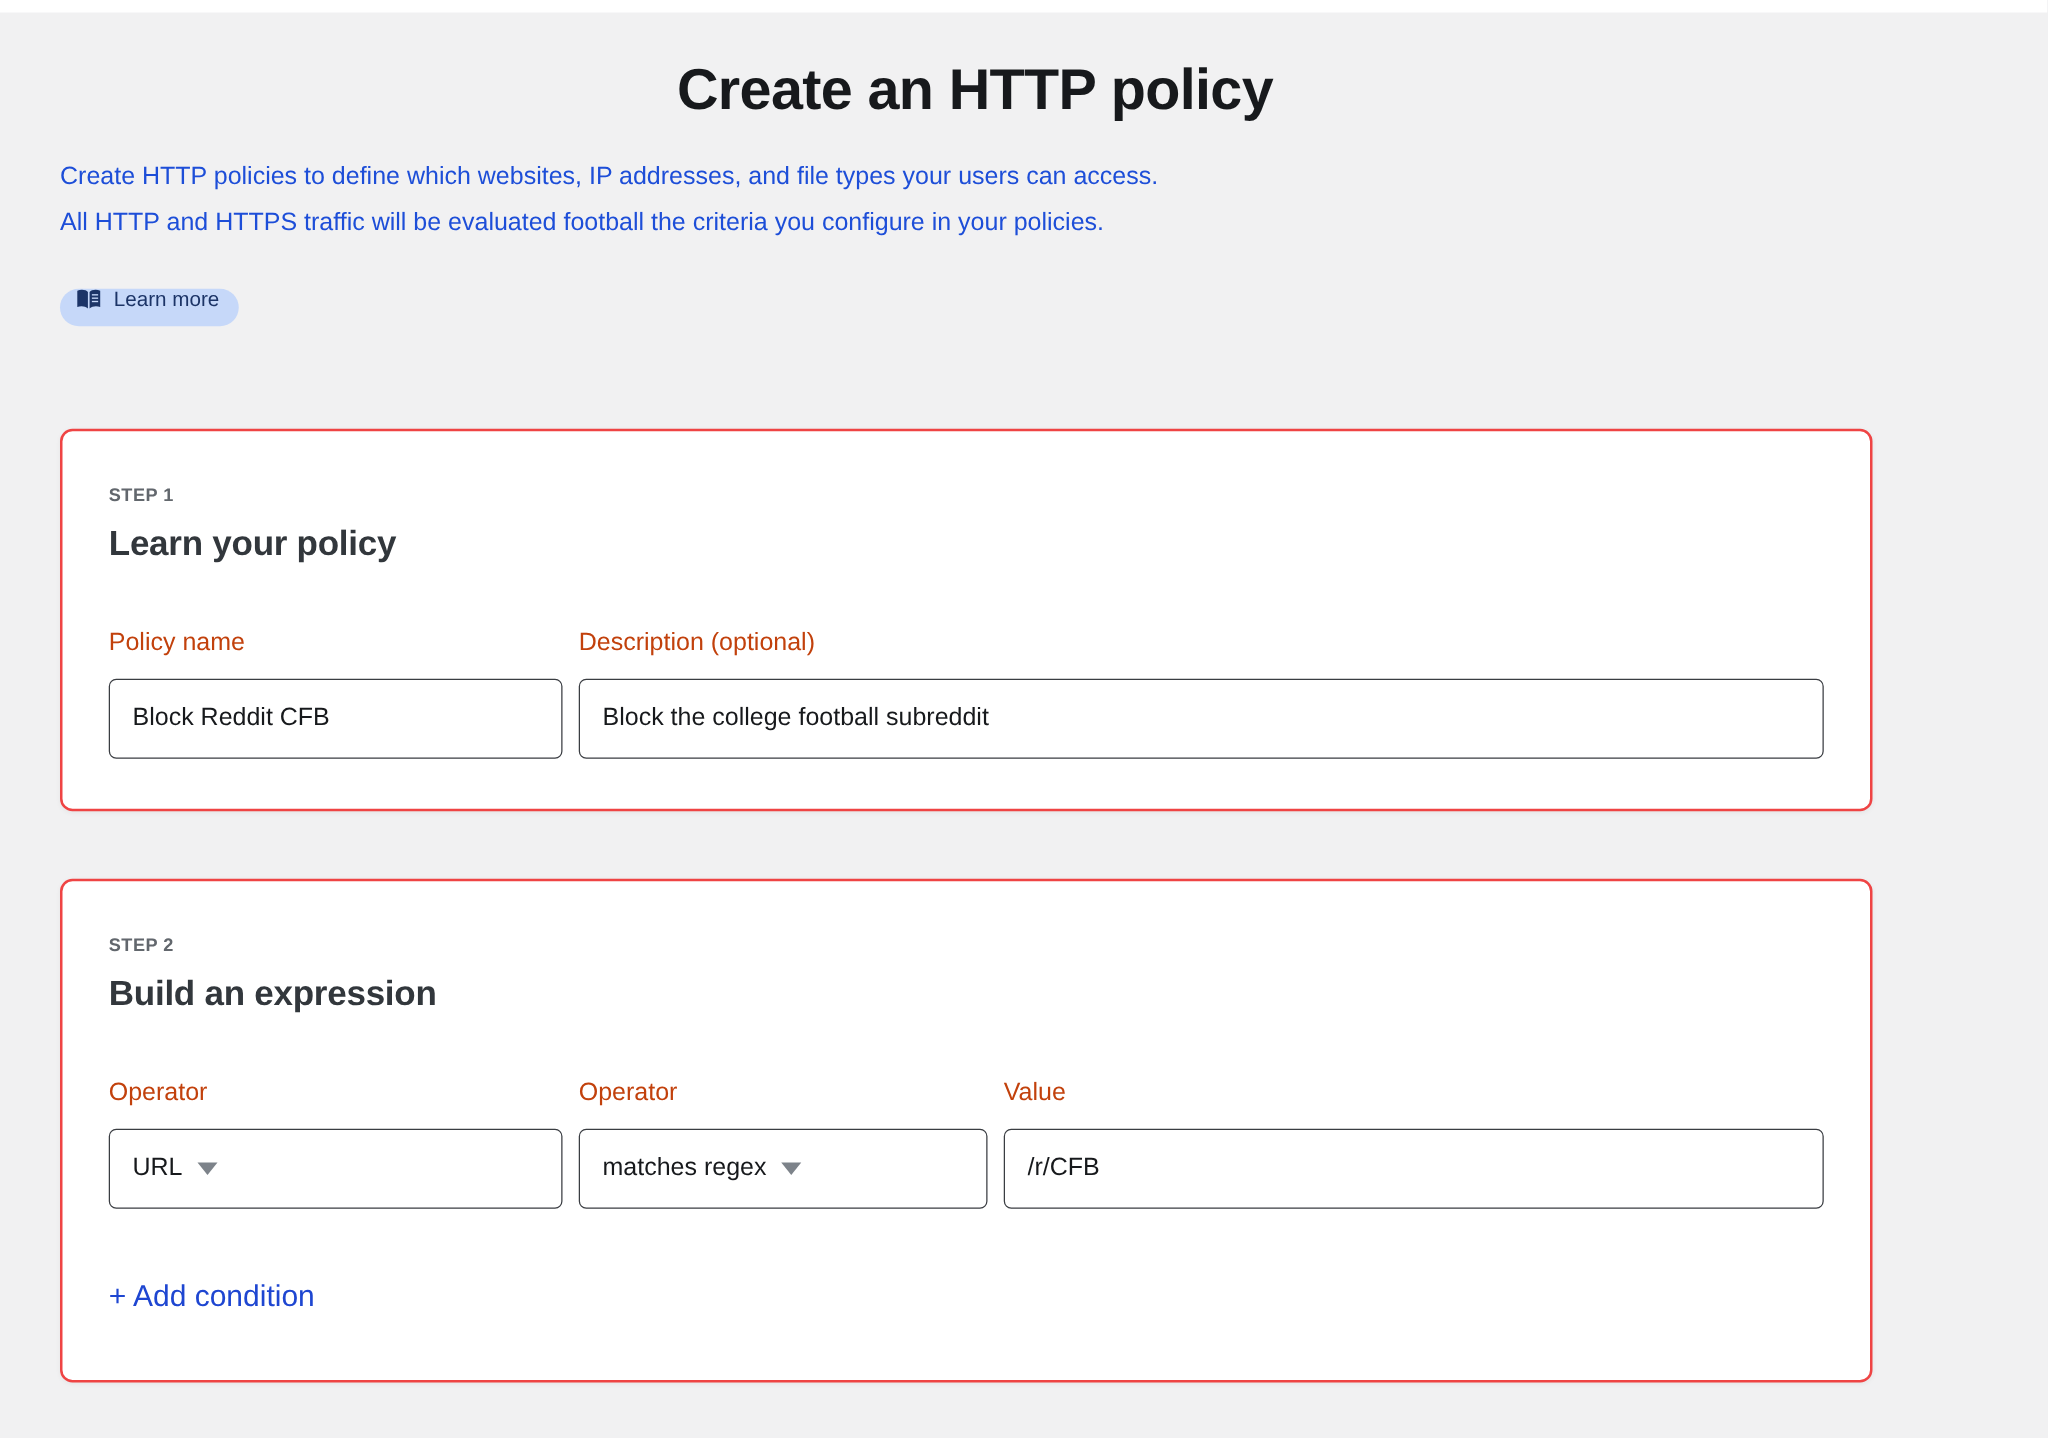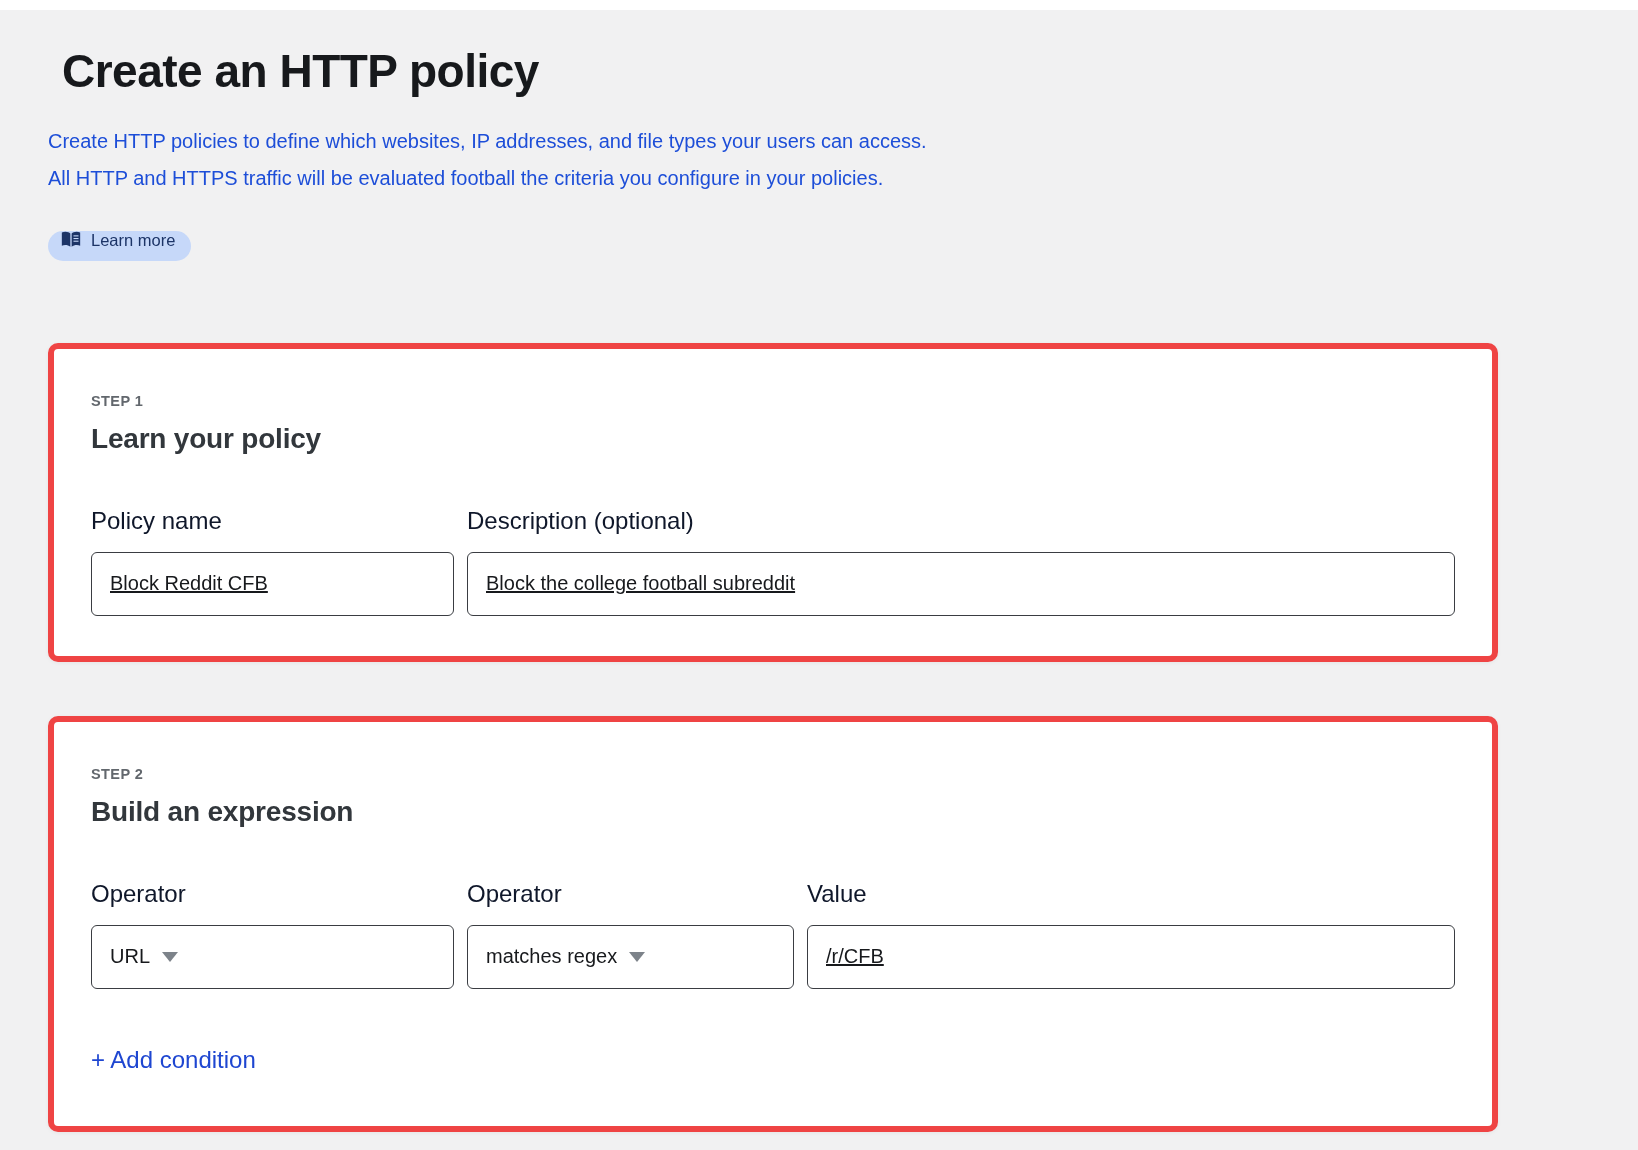--- a/index.html
+++ b/index.html
@@ -19,20 +19,21 @@
   .page {
     padding: 0 140px 0 48px;
   }
   h1.page-title {
     margin: 36px 0 0 14px;
     font-size: 46px;
     line-height: 1.1;
     font-weight: 700;
     color: #17191c;
     letter-spacing: -0.5px;
+    text-align: center;
   }
   .page-desc {
     margin: 26px 0 0 0;
     font-size: 20px;
     line-height: 37px;
     color: #1d4ed8;
   }
   .pill {
     display: inline-flex;
     align-items: flex-start;
@@ -45,21 +46,21 @@
     border: none;
     border-radius: 15px;
     font-family: inherit;
     font-size: 16.5px;
     font-weight: 400;
     cursor: pointer;
   }
   .pill svg { display: block; }
   .card {
     background: #ffffff;
-    border: 6px solid #ef4444;
+    border: 2px solid #ef4444;
     border-radius: 10px;
     box-shadow: 0 1px 4px rgba(0,0,0,0.05);
     padding: 44px 37px 40px 37px;
     margin-top: 82px;
   }
   .card.card2 {
     margin-top: 54px;
     padding-bottom: 52px;
   }
   .step-label {
@@ -75,39 +76,38 @@
     font-weight: 700;
     color: #32373c;
     letter-spacing: -0.2px;
   }
   .fields {
     display: flex;
     gap: 13px;
   }
   .field { display: flex; flex-direction: column; }
   .field label {
-    font-size: 24px;
-    color: #0f172a;
+    font-size: 20px;
+    color: #c2410c;
     margin-bottom: 17px;
   }
   .w-name { width: 363px; flex: 0 0 auto; }
   .w-op   { width: 327px; flex: 0 0 auto; }
   .grow   { flex: 1 1 auto; justify-content: flex-end; }
   .text-input {
     height: 64px;
     width: 100%;
     border: 1.5px solid #3a3d42;
     border-radius: 6px;
     padding: 0 18px;
     font-family: inherit;
     font-size: 20px;
     color: #17191c;
     background: #ffffff;
     outline: none;
-    text-decoration: underline;
   }
   .selectbox {
     height: 64px;
     border: 1.5px solid #3a3d42;
     border-radius: 6px;
     padding: 0 18px;
     display: flex;
     align-items: center;
     justify-content: flex-start;
     font-size: 20px;

